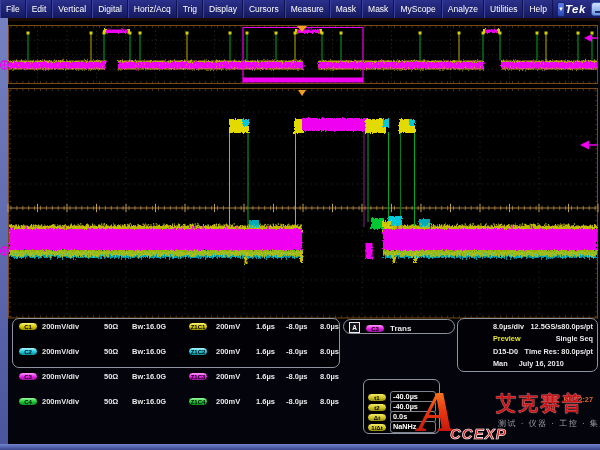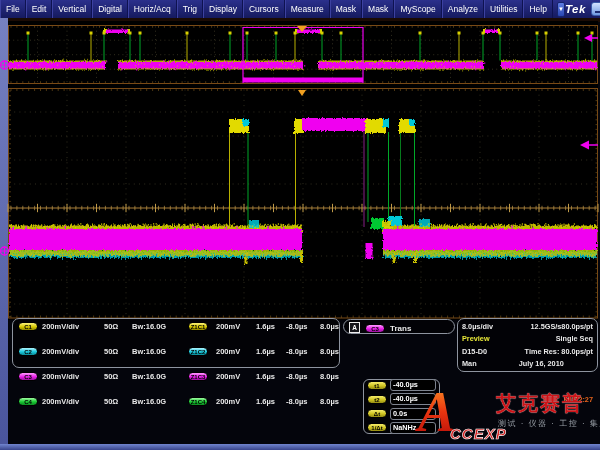--- a/index.html
+++ b/index.html
@@ -39,26 +39,26 @@
   .p-c4{background:linear-gradient(#9dfba0,#18c832 55%,#0d8a22);}
   .p-cur{background:linear-gradient(#f5ec6a,#cfc321 55%,#948b12);}
   #trig-panel{left:343px;top:319px;width:112px;height:15px;border-radius:8px;
               display:flex;align-items:flex-end;gap:5px;padding:0 5px;}
   .trig-icon{width:9px;height:9px;border:1px solid #eee;background:#15151a;color:#fff;
              font-size:6.5px;font-weight:bold;text-align:center;line-height:9px;flex:0 0 auto;}
   #trig-panel .label{font-size:8px;}
   #h-panel{left:457px;top:318px;width:141px;height:54px;padding:3px 4px;
            display:flex;flex-direction:column;justify-content:space-between;font-size:7.3px;}
   .h-row{display:flex;height:9px;line-height:9px;white-space:nowrap;}
-  .h-row .l{text-align:left;}
+  .h-row .l{text-align:left;margin-left:31px;}
   .h-row .c{flex:1;text-align:right;}
   .h-row .r{margin-left:auto;text-align:left;}
   .yellow{color:#e8e838;}
   .orange{color:#e8641c;margin-top:36px;}
-  #cur-panel{left:363px;top:379px;width:77px;height:55px;padding:0 3px;border-radius:6px;
+  #cur-panel{left:363px;top:379px;width:77px;height:55px;padding:12px 3px;border-radius:6px;
              display:flex;flex-direction:column;justify-content:space-between;}
   .cur-row{display:flex;gap:3px;align-items:center;height:10px;}
   .cur-val{flex:1;border:1px solid #7e848f;border-radius:3px;height:10px;line-height:10px;
            padding-left:2px;font-size:7.3px;color:#fff;background:#000;}
   
   #wm{position:absolute;left:408px;top:381px;width:192px;height:64px;z-index:22;pointer-events:none;}
   #wm .cn-title{position:absolute;left:88px;top:9px;font-size:20px;font-weight:bold;color:#cc1418;
                 letter-spacing:2px;text-shadow:0 0 1px #fff;white-space:nowrap;}
   #wm .cn-sub{position:absolute;left:90px;top:37px;font-size:8px;color:#9aa0a8;
               letter-spacing:1.5px;white-space:nowrap;}

